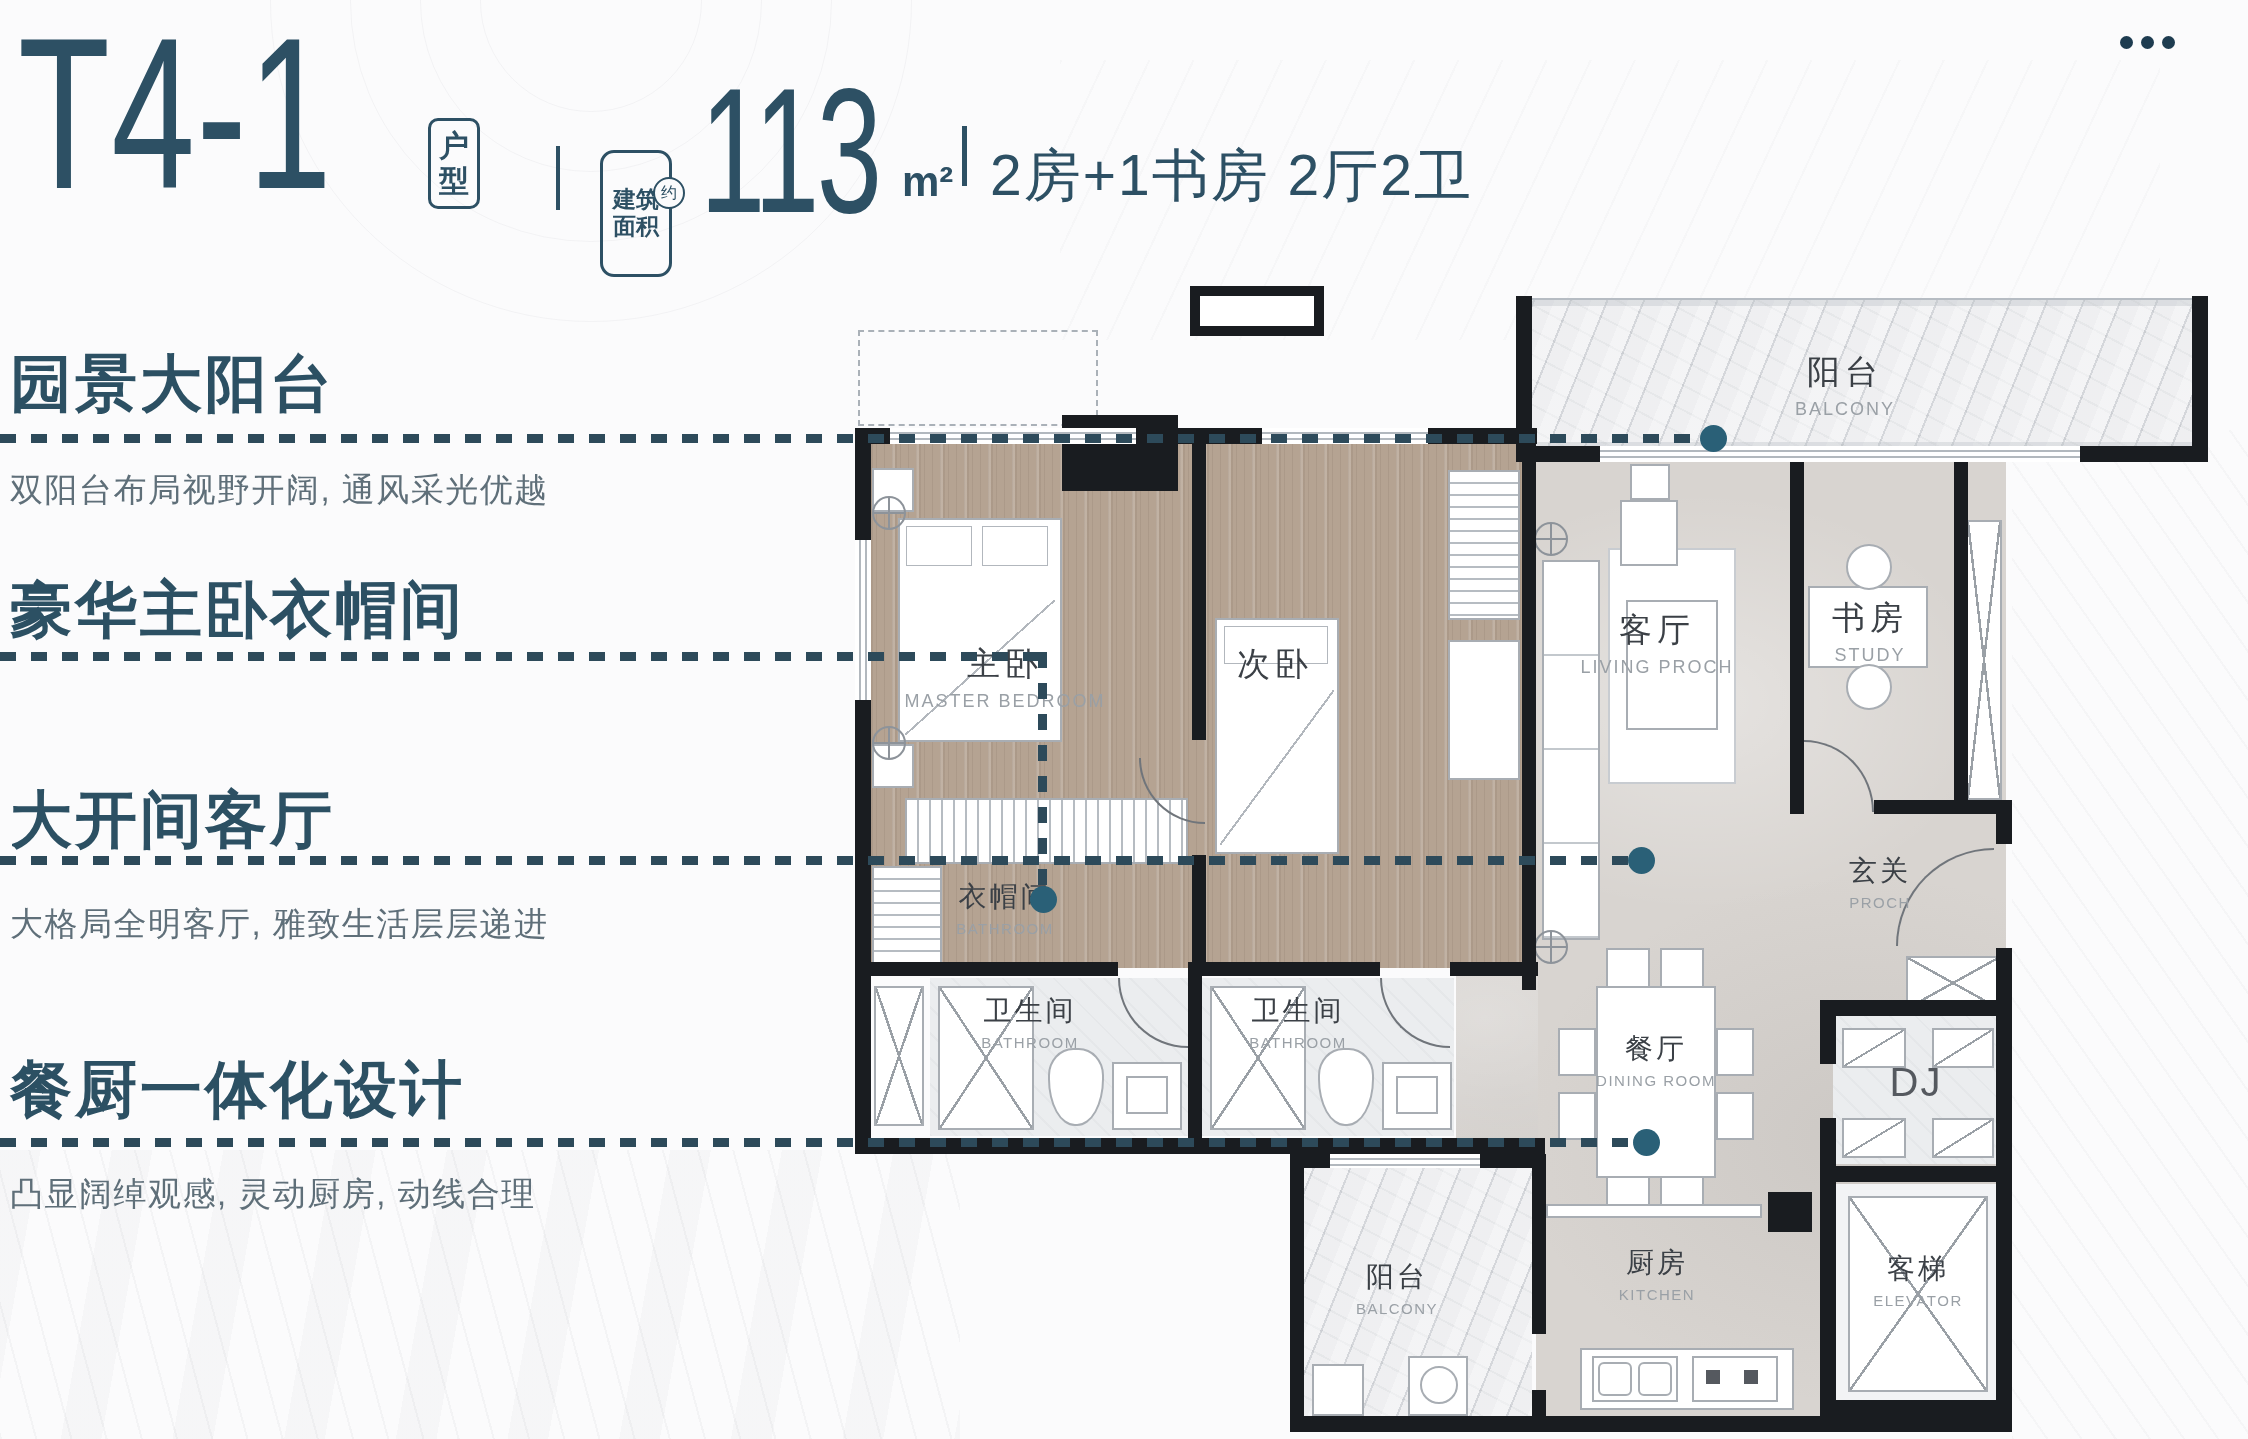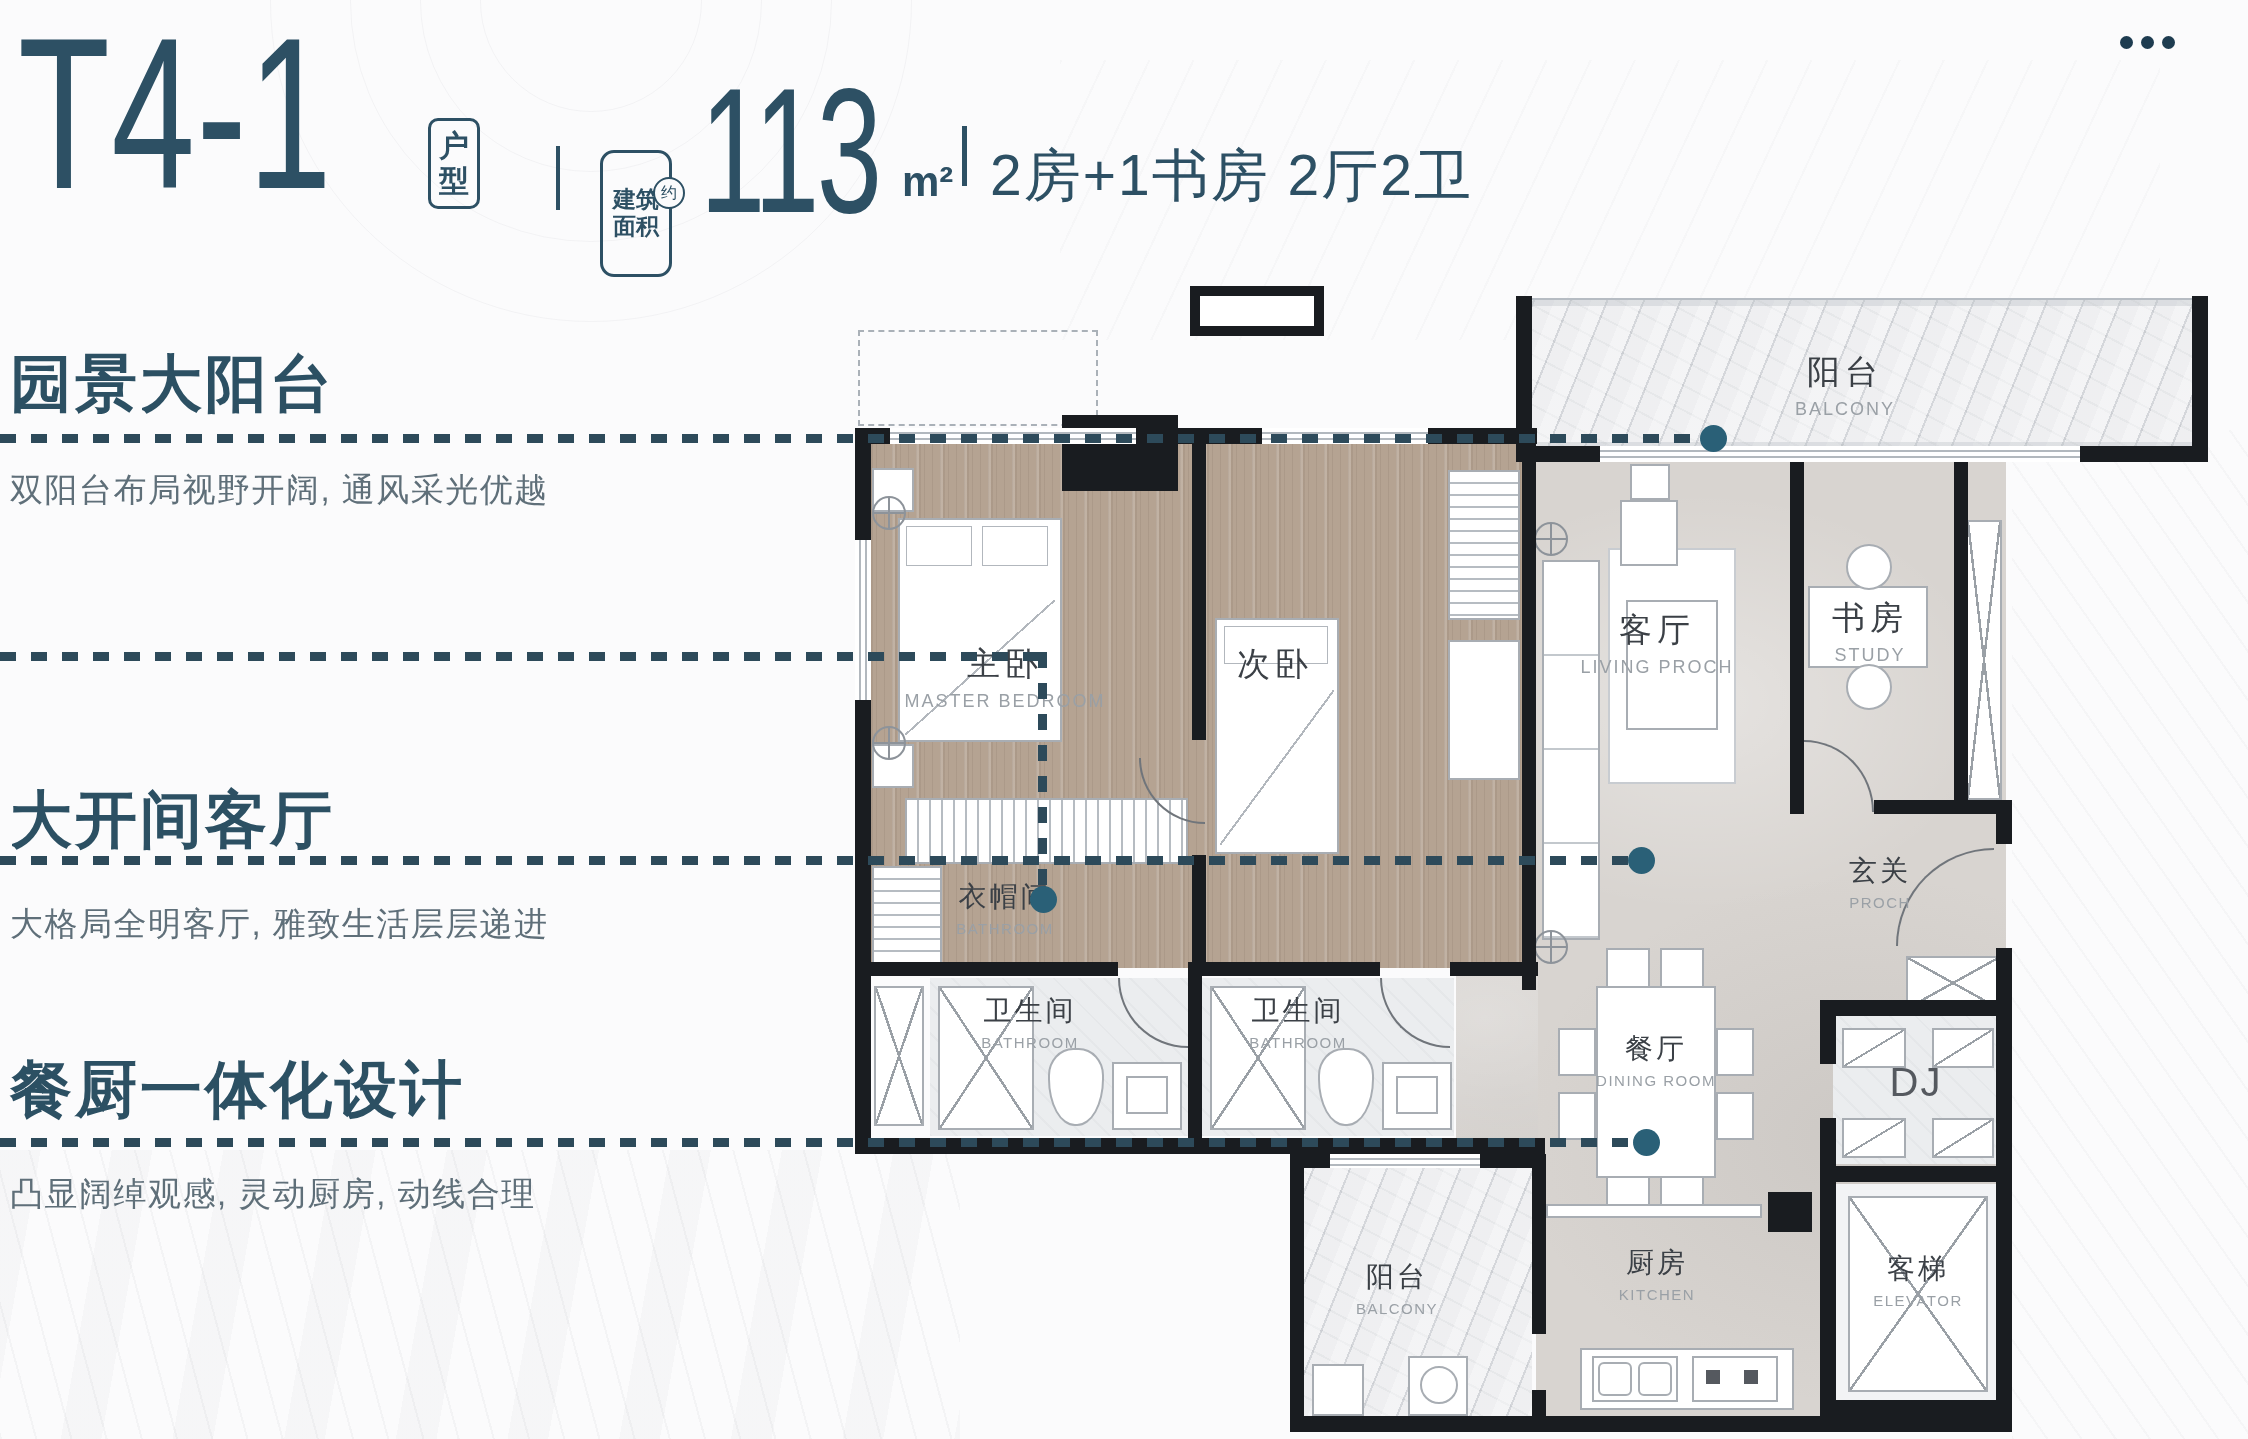--- a/index.html
+++ b/index.html
@@ -111,20 +111,21 @@
   <div class="vbar" style="left:962px;top:126px;width:5px;height:60px;"></div>
   <div class="layoutsum">2房+1书房 2厅2卫</div>
   <div class="moredots" title="">
     <i></i>
       <i></i>
       <i></i>
   </div>
 
   <div class="feat-h" style="top:342px;">园景大阳台</div>
   <div class="feat-d" style="top:468px;">双阳台布局视野开阔, 通风采光优越</div>
+  <div class="feat-h" style="top:568px;">豪华主卧衣帽间</div>
   <div class="feat-h" style="top:778px;">大开间客厅</div>
   <div class="feat-d" style="top:902px;text-align:right;">大格局全明客厅, 雅致生活层层递进</div>
   <div class="feat-h" style="top:1048px;">餐厨一体化设计</div>
   <div class="feat-d" style="top:1172px;">凸显阔绰观感, 灵动厨房, 动线合理</div>
 
   <div class="floor-marble rail" style="left:1516px;top:298px;width:692px;height:152px;"></div>
   <div class="floor-wood" style="left:868px;top:442px;width:660px;height:526px;"></div>
   <div class="floor-stone" style="left:1536px;top:458px;width:470px;height:974px;"></div>
   <div class="floor-stone" style="left:1456px;top:975px;width:82px;height:172px;"></div>
   <div class="floor-tile" style="left:930px;top:978px;width:258px;height:158px;"></div>

